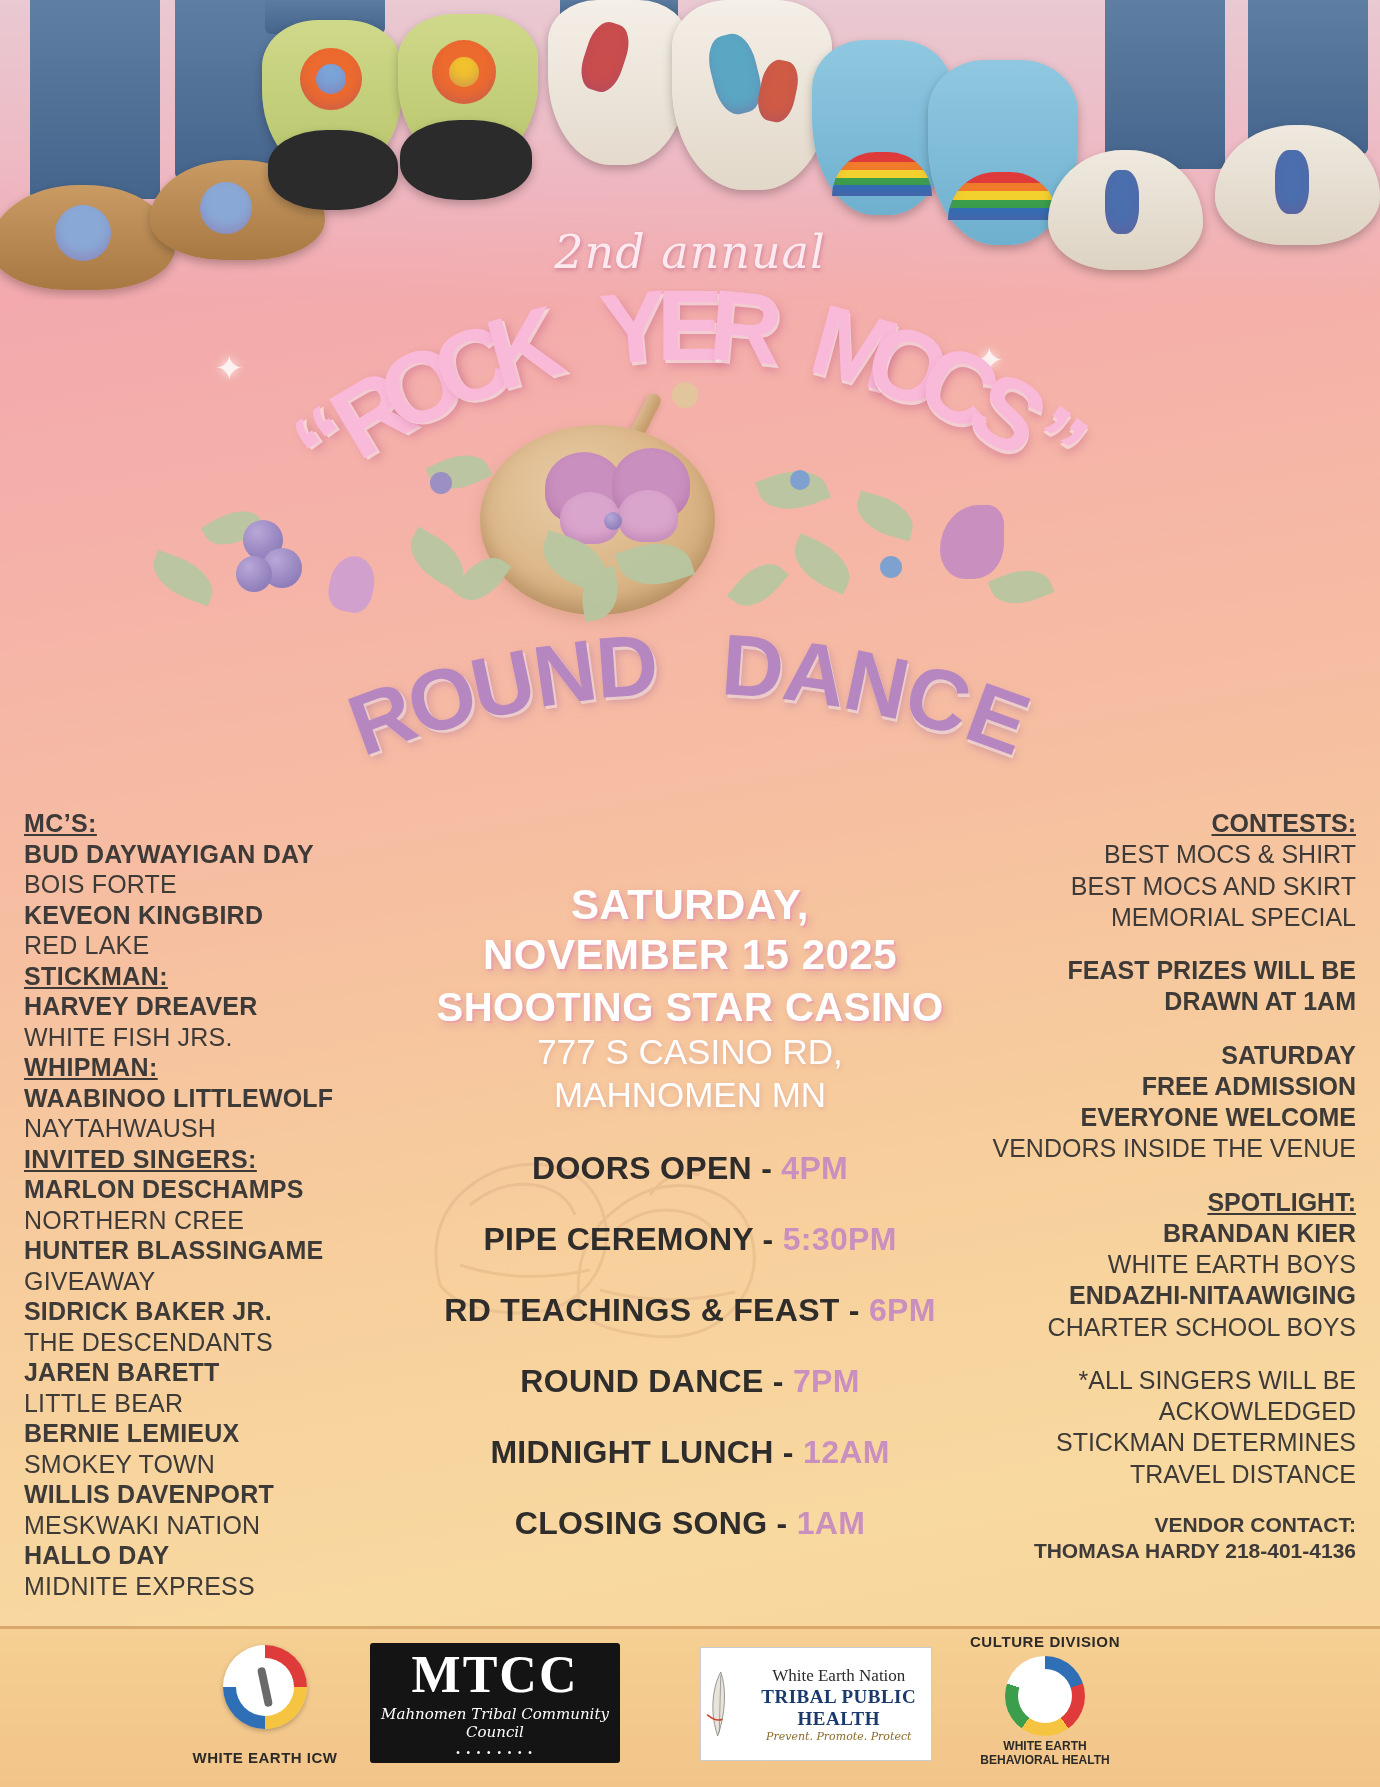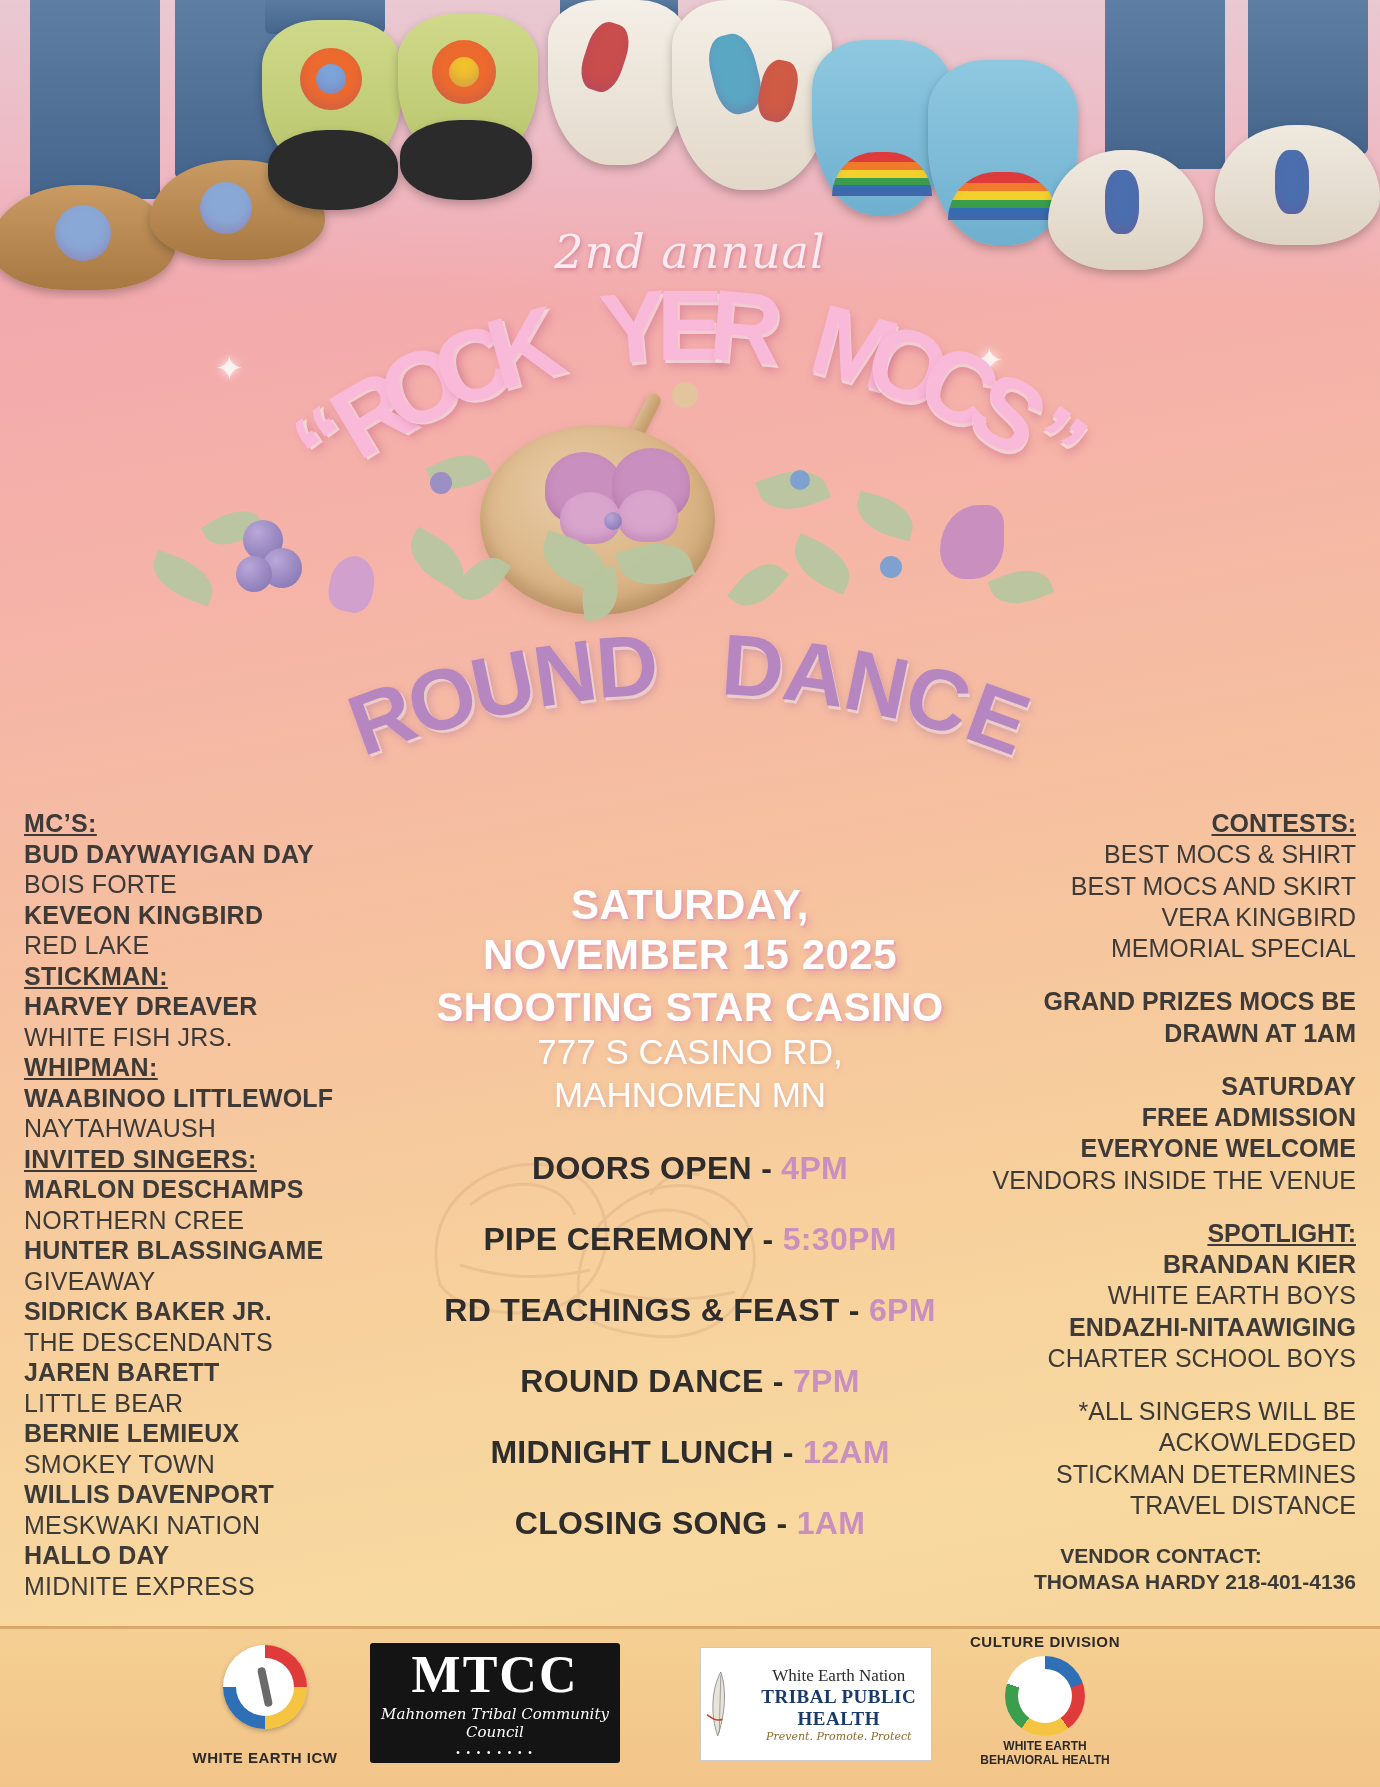--- a/index.html
+++ b/index.html
@@ -291,43 +291,42 @@
       <div class="nm">WILLIS DAVENPORT</div>
       <div class="sub">MESKWAKI NATION</div>
       <div class="nm">HALLO DAY</div>
       <div class="sub">MIDNITE EXPRESS</div>
     </div>
 
   <div class="col-right" id="right-col">
       <div class="r-head">CONTESTS:</div>
       <div class="r-line">BEST MOCS &amp; SHIRT</div>
       <div class="r-line">BEST MOCS AND SKIRT</div>
-      <div class="r-line">VERA KINGBIRD</div>
       <div class="r-line">MEMORIAL SPECIAL</div>
       <div class="gap"></div>
-      <div class="r-bold">GRAND PRIZES MOCS BE</div>
+      <div class="r-bold">FEAST PRIZES WILL BE</div>
       <div class="r-bold">DRAWN AT 1AM</div>
       <div class="gap"></div>
       <div class="r-bold">SATURDAY</div>
       <div class="r-bold">FREE ADMISSION</div>
       <div class="r-bold">EVERYONE WELCOME</div>
       <div class="r-line">VENDORS INSIDE THE VENUE</div>
       <div class="gap"></div>
       <div class="r-head">SPOTLIGHT:</div>
       <div class="r-bold">BRANDAN KIER</div>
       <div class="r-line">WHITE EARTH BOYS</div>
       <div class="r-bold">ENDAZHI-NITAAWIGING</div>
       <div class="r-line">CHARTER SCHOOL BOYS</div>
       <div class="gap"></div>
       <div class="r-line">*ALL SINGERS WILL BE</div>
       <div class="r-line">ACKOWLEDGED</div>
       <div class="r-line">STICKMAN DETERMINES</div>
       <div class="r-line">TRAVEL DISTANCE</div>
       <div class="gap"></div>
-      <div class="r-bold" style="font-size: 21px; text-align: center;">VENDOR CONTACT:</div>
+      <div class="r-bold" style="font-size: 21px;">VENDOR CONTACT:</div>
       <div class="r-bold" style="font-size: 21px;">THOMASA  HARDY 218-401-4136</div>
     </div>
 
   <div class="col-mid">
     <div class="date">SATURDAY,</div>
     <div class="date">NOVEMBER 15 2025</div>
     <div class="venue">SHOOTING STAR CASINO</div>
     <div class="addr">777 S CASINO RD,</div>
     <div class="addr">MAHNOMEN MN</div>
     <div class="sched" id="schedule">

